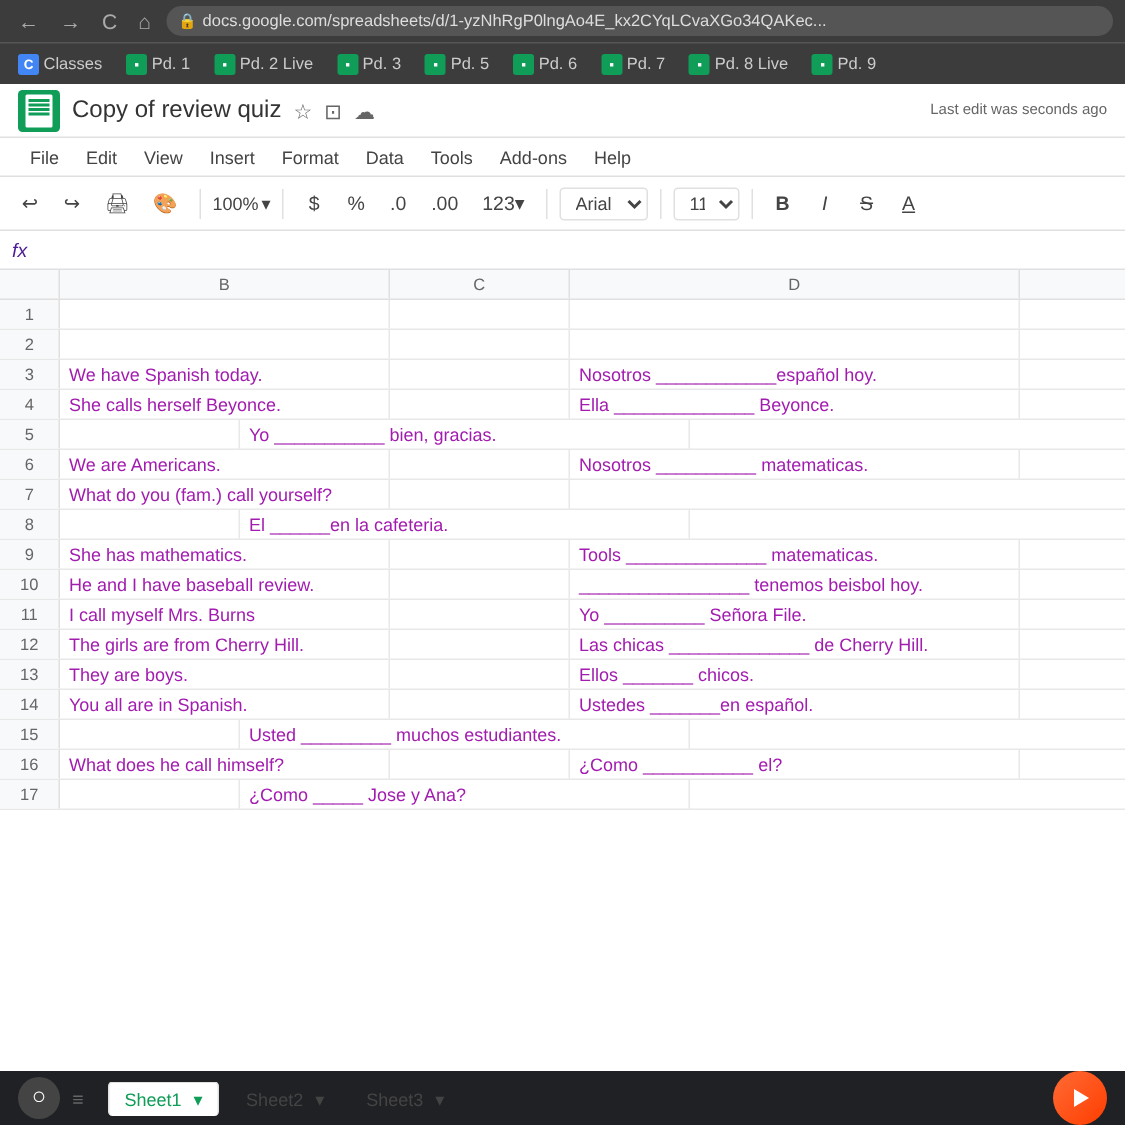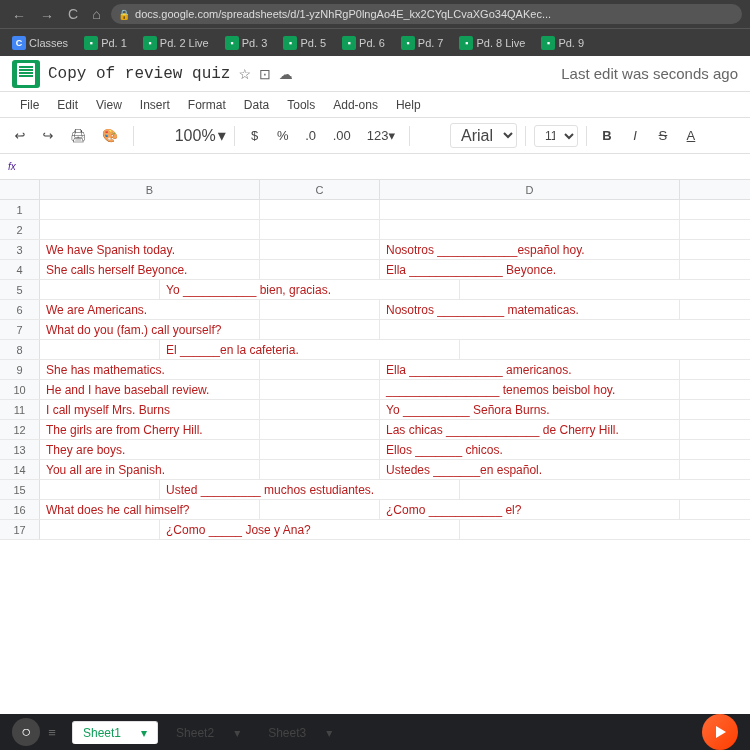--- a/index.html
+++ b/index.html
@@ -113,32 +113,31 @@
       left: 2px;
       right: 2px;
       height: 2px;
       background: #0f9d58;
       box-shadow: 0 3px 0 #0f9d58, 0 6px 0 #0f9d58, 0 9px 0 #0f9d58;
     }
     .title-text {
       font-size: 16px;
       color: #333;
       font-weight: normal;
-      font-family: Liberation Mono, monospace;
     }
     .title-icons {
       display: flex;
       gap: 8px;
       align-items: center;
       color: #666;
     }
     .title-icon { font-size: 14px; cursor: pointer; }
     .last-edit {
       margin-left: auto;
-      font-size: 15px;
+      font-size: 10px;
       color: #666;
       text-align: right;
     }
 
     
     .menu-bar {
       background: #fff;
       height: 26px;
       display: flex;
       align-items: center;
@@ -171,33 +170,31 @@
       font-size: 13px;
       color: #444;
       min-width: 24px;
       text-align: center;
     }
     .toolbar-divider { width: 1px; height: 20px; background: #e0e0e0; margin: 0 4px; }
     .zoom-control {
       display: flex;
       align-items: center;
       gap: 2px;
-      font-size: 16px;
+      font-size: 12px;
       color: #444;
-      margin-left: 33px;
     }
     .font-select {
       border: 1px solid #e0e0e0;
       border-radius: 3px;
       padding: 2px 6px;
-      font-size: 16px;
+      font-size: 12px;
       color: #444;
       background: #fff;
       cursor: pointer;
-      margin-left: 32px;
     }
     .font-size-select {
       border: 1px solid #e0e0e0;
       border-radius: 3px;
       padding: 2px 6px;
       font-size: 12px;
       color: #444;
       background: #fff;
       width: 44px;
       cursor: pointer;
@@ -210,21 +207,21 @@
     
     .formula-bar {
       background: #fff;
       height: 26px;
       display: flex;
       align-items: center;
       padding: 0 8px;
       gap: 6px;
       border-bottom: 1px solid #e0e0e0;
     }
-    .fx-label { font-size: 10px; color: #4c1d95; font-style: italic; }
+    .fx-label { font-size: 13px; color: #4c1d95; font-style: italic; }
     .formula-input { flex: 1; font-size: 12px; color: #333; }
 
     
     .spreadsheet-container {
       display: flex;
       flex-direction: column;
       overflow: hidden;
       height: calc(750px - 56px - 36px - 26px - 36px - 26px - 36px);
     }
 
@@ -268,21 +265,21 @@
       justify-content: center;
       font-size: 11px;
       color: #666;
       background: #f8f9fa;
       padding: 2px 0;
     }
     .cell {
       border-right: 1px solid #e8e8e8;
       padding: 2px 6px;
       font-size: 12px;
-      color: #b91c1c;
+      color: #a21caf;
       display: flex;
       align-items: center;
       overflow: hidden;
       white-space: nowrap;
     }
     .cell-b { width: 220px; min-width: 220px; }
     .cell-c { width: 120px; min-width: 120px; }
     .cell-d { width: 300px; min-width: 300px; }
 
     
@@ -291,21 +288,21 @@
       background: #f8f9fa;
       border-top: 1px solid #e0e0e0;
       display: flex;
       align-items: center;
       padding: 0 8px;
       gap: 8px;
     }
     .sheet-tab {
       display: flex;
       align-items: center;
-      gap: 20px;
+      gap: 8px;
       padding: 4px 10px;
       border-radius: 3px;
       font-size: 12px;
       cursor: pointer;
       color: #444;
     }
     .sheet-tab.active {
       background: #fff;
       border: 1px solid #e0e0e0;
       border-bottom: none;
@@ -540,35 +537,35 @@
       <div class="grid-row">
         <div class="row-num">8</div>
         <div class="cell cell-c"></div>
         <div class="cell cell-d">El ______en la cafeteria.</div>
       </div>
 
       <div class="grid-row">
         <div class="row-num">9</div>
         <div class="cell cell-b">She has mathematics.</div>
         <div class="cell cell-c"></div>
-        <div class="cell cell-d">Ella ______________ americanos.</div>
+        <div class="cell cell-d">Tools ______________ matematicas.</div>
       </div>
 
       <div class="grid-row">
         <div class="row-num">10</div>
         <div class="cell cell-b">He and I have baseball review.</div>
         <div class="cell cell-c"></div>
         <div class="cell cell-d">_________________ tenemos beisbol hoy.</div>
       </div>
 
       <div class="grid-row">
         <div class="row-num">11</div>
         <div class="cell cell-b">I call myself Mrs. Burns</div>
         <div class="cell cell-c"></div>
-        <div class="cell cell-d">Yo __________ Señora Burns.</div>
+        <div class="cell cell-d">Yo __________ Señora File.</div>
       </div>
 
       <div class="grid-row">
         <div class="row-num">12</div>
         <div class="cell cell-b">The girls are from Cherry Hill.</div>
         <div class="cell cell-c"></div>
         <div class="cell cell-d">Las chicas ______________ de Cherry Hill.</div>
       </div>
 
       <div class="grid-row">

